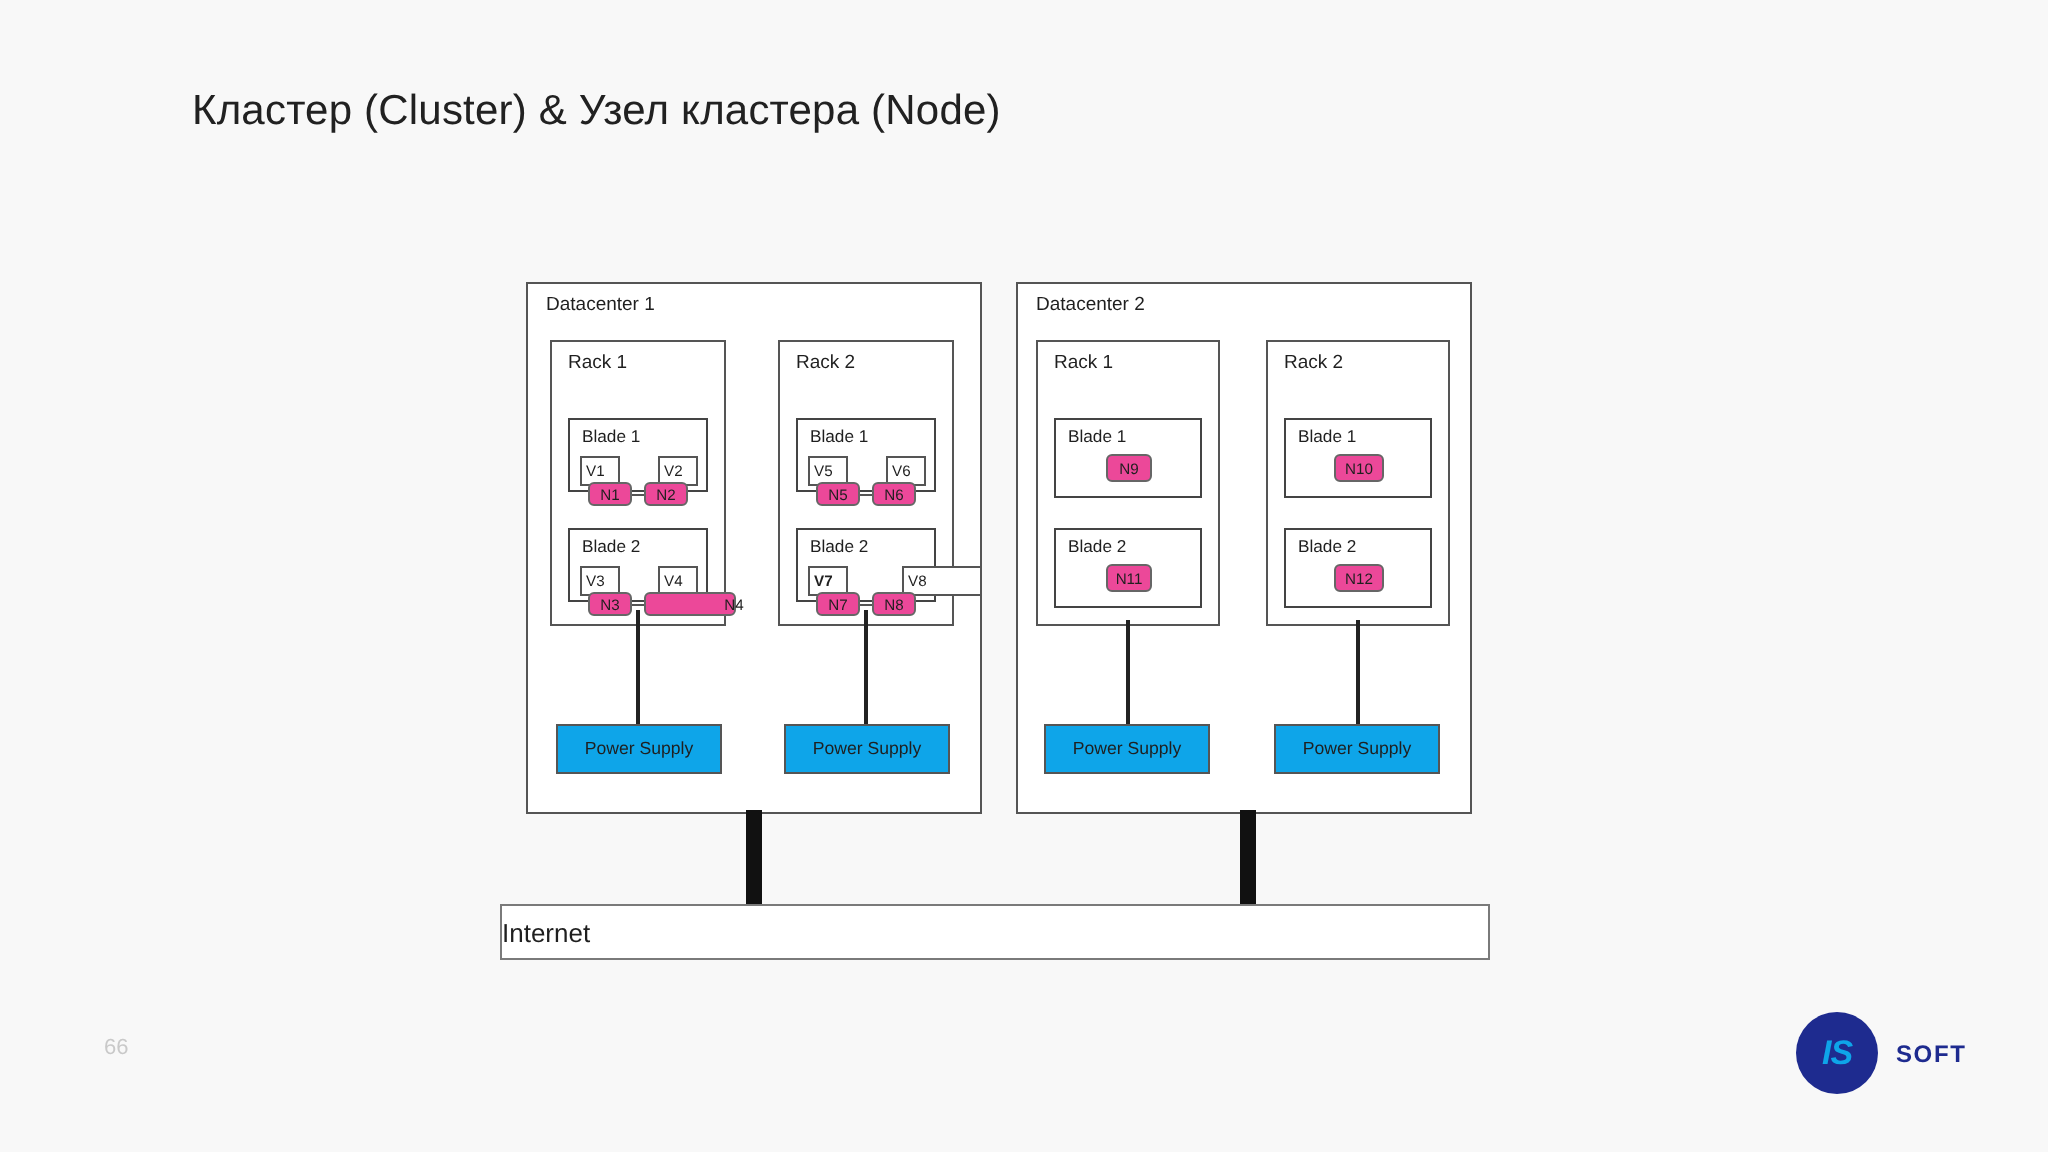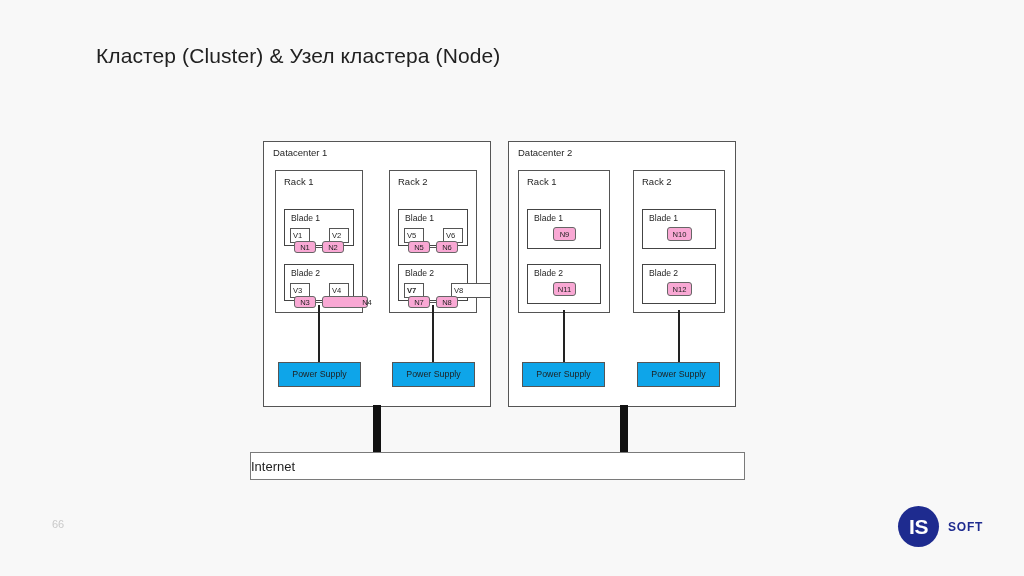--- a/index.html
+++ b/index.html
@@ -96,21 +96,21 @@
     align-items: flex-start;
     justify-content: flex-start;
     padding: 2px 0 0 2px;
     z-index: 3;
   }
 
   
   .node {
     border: 1.1px solid #666;
     border-radius: 3px;
-    background: #f9a8d4;
+    background: #ec4899;
     font-size: 7.6px;
     line-height: 9px;
     color: #1f1f1f;
     display: flex;
     align-items: center;
     justify-content: center;
     z-index: 6;
   }
 
   
@@ -176,22 +176,23 @@
     gap: 9px;
   }
   #logo-mark {
     width: 41px;
     height: 41px;
     border-radius: 50%;
     background: #1e2b8f;
     display: flex;
     align-items: center;
     justify-content: center;
-    color: #ffffff;
-    font-size: 21px;
+    color: #0ea5e9;
+    font-size: 17px;
+    font-style: italic;
     font-weight: bold;
     letter-spacing: -0.5px;
   }
   #logo-word {
     font-size: 12px;
     font-weight: bold;
     color: #1e2b8f;
     letter-spacing: 0.8px;
   }
 </style>

